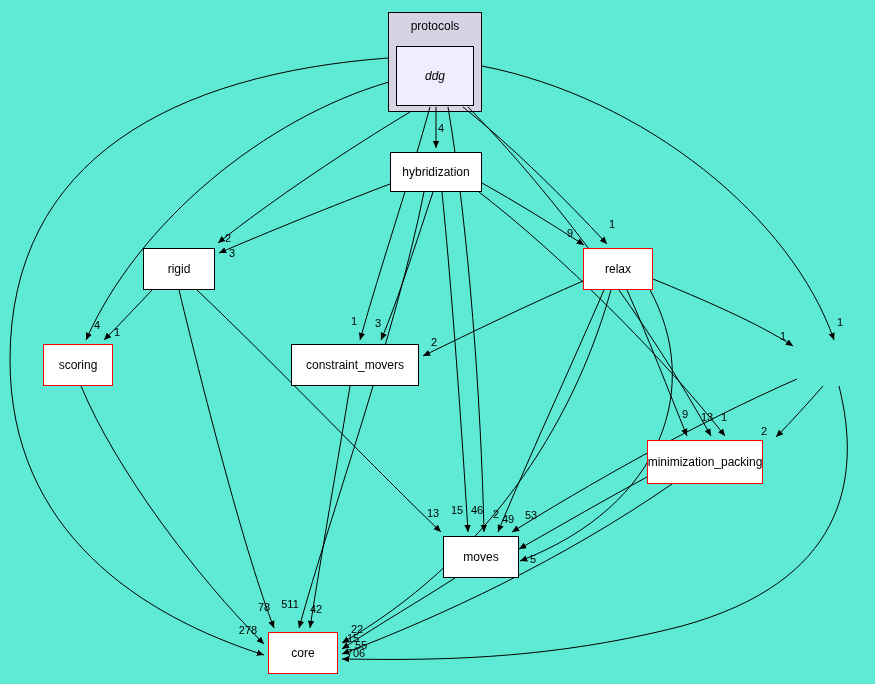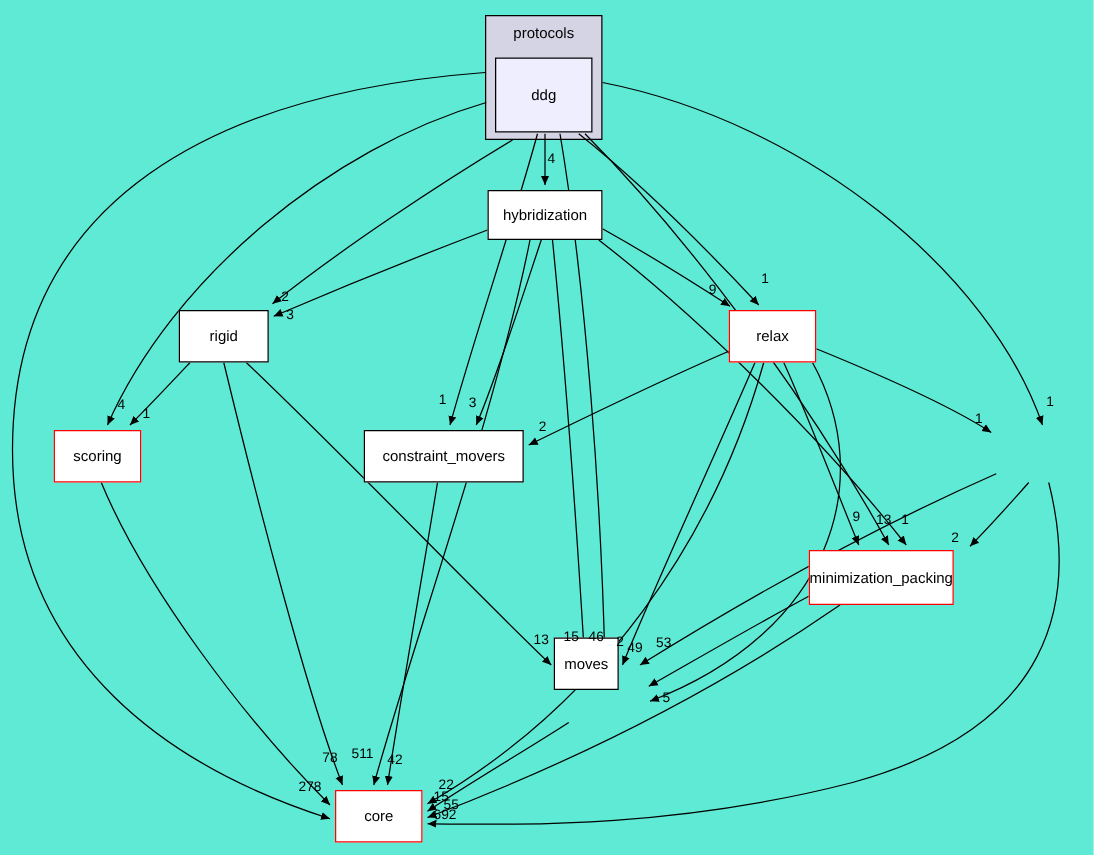--- a/index.html
+++ b/index.html
@@ -14,21 +14,21 @@
   .cluster-label{
     text-align:center;font-size:12px;padding-top:6px;cursor:pointer;
   }
   .node{
     position:absolute;background:var(--node-fill,#fff);
     border:1px solid var(--node-border,#000);box-sizing:border-box;
     display:flex;align-items:center;justify-content:center;
     font-size:12px;cursor:pointer;white-space:nowrap;
   }
   .node.red{border-color:var(--highlight-border,#f00);}
-  .node.ddg{background:var(--ddg-fill,#eeeeff);}
+  .node.ddg{background:var(--ddg-fill,#eeeeff);font-style:italic;}
   svg.edges{position:absolute;left:0;top:0;width:875px;height:684px;}
   svg.edges path.e{stroke:var(--edge,#000);fill:none;stroke-width:1;}
   #arrow-head{fill:var(--edge,#000);}
   .elabel{
     position:absolute;transform:translate(-50%,-50%);
     font-size:11px;line-height:1;color:var(--text,#000);
   }
 </style>
 </head>
 <body>
@@ -79,21 +79,21 @@
     <path class="e" marker-end="url(#arrow)" d="M839,386 C863,482 842,582 682,626 C542,662 422,660 342,659"></path>
   </svg>
 
   <div class="node ddg" style="left:396px;top:46px;width:78px;height:60px">ddg</div>
   <div class="node" style="left:390px;top:152px;width:92px;height:40px">hybridization</div>
   <div class="node" style="left:143px;top:248px;width:72px;height:42px">rigid</div>
   <div class="node red" style="left:583px;top:248px;width:70px;height:42px">relax</div>
   <div class="node red" style="left:43px;top:344px;width:70px;height:42px">scoring</div>
   <div class="node" style="left:291px;top:344px;width:128px;height:42px">constraint_movers</div>
   <div class="node red" style="left:647px;top:440px;width:116px;height:44px">minimization_packing</div>
-  <div class="node" style="left:443px;top:510px;width:52px;height:42px">moves</div>
+  <div class="node" style="left:443px;top:536px;width:76px;height:42px">moves</div>
   <div class="node red" style="left:268px;top:632px;width:70px;height:42px">core</div>
 
   <span class="elabel" style="left:441px;top:128px">4</span>
   <span class="elabel" style="left:228px;top:238px">2</span>
   <span class="elabel" style="left:232px;top:253px">3</span>
   <span class="elabel" style="left:97px;top:325px">4</span>
   <span class="elabel" style="left:117px;top:332px">1</span>
   <span class="elabel" style="left:354px;top:321px">1</span>
   <span class="elabel" style="left:378px;top:323px">3</span>
   <span class="elabel" style="left:434px;top:342px">2</span>
@@ -110,17 +110,17 @@
   <span class="elabel" style="left:477px;top:510px">46</span>
   <span class="elabel" style="left:496px;top:514px">2</span>
   <span class="elabel" style="left:508px;top:519px">49</span>
   <span class="elabel" style="left:531px;top:515px">53</span>
   <span class="elabel" style="left:533px;top:559px">5</span>
   <span class="elabel" style="left:248px;top:630px">278</span>
   <span class="elabel" style="left:264px;top:607px">78</span>
   <span class="elabel" style="left:290px;top:604px">511</span>
   <span class="elabel" style="left:316px;top:609px">42</span>
   <span class="elabel" style="left:357px;top:629px">22</span>
-  <span class="elabel" style="left:356px;top:653px">692</span>
+  <span class="elabel" style="left:356px;top:653px">706</span>
   <span class="elabel" style="left:361px;top:645px">55</span>
   <span class="elabel" style="left:353px;top:638px">15</span>
 
 </div>
 
 </body></html>

